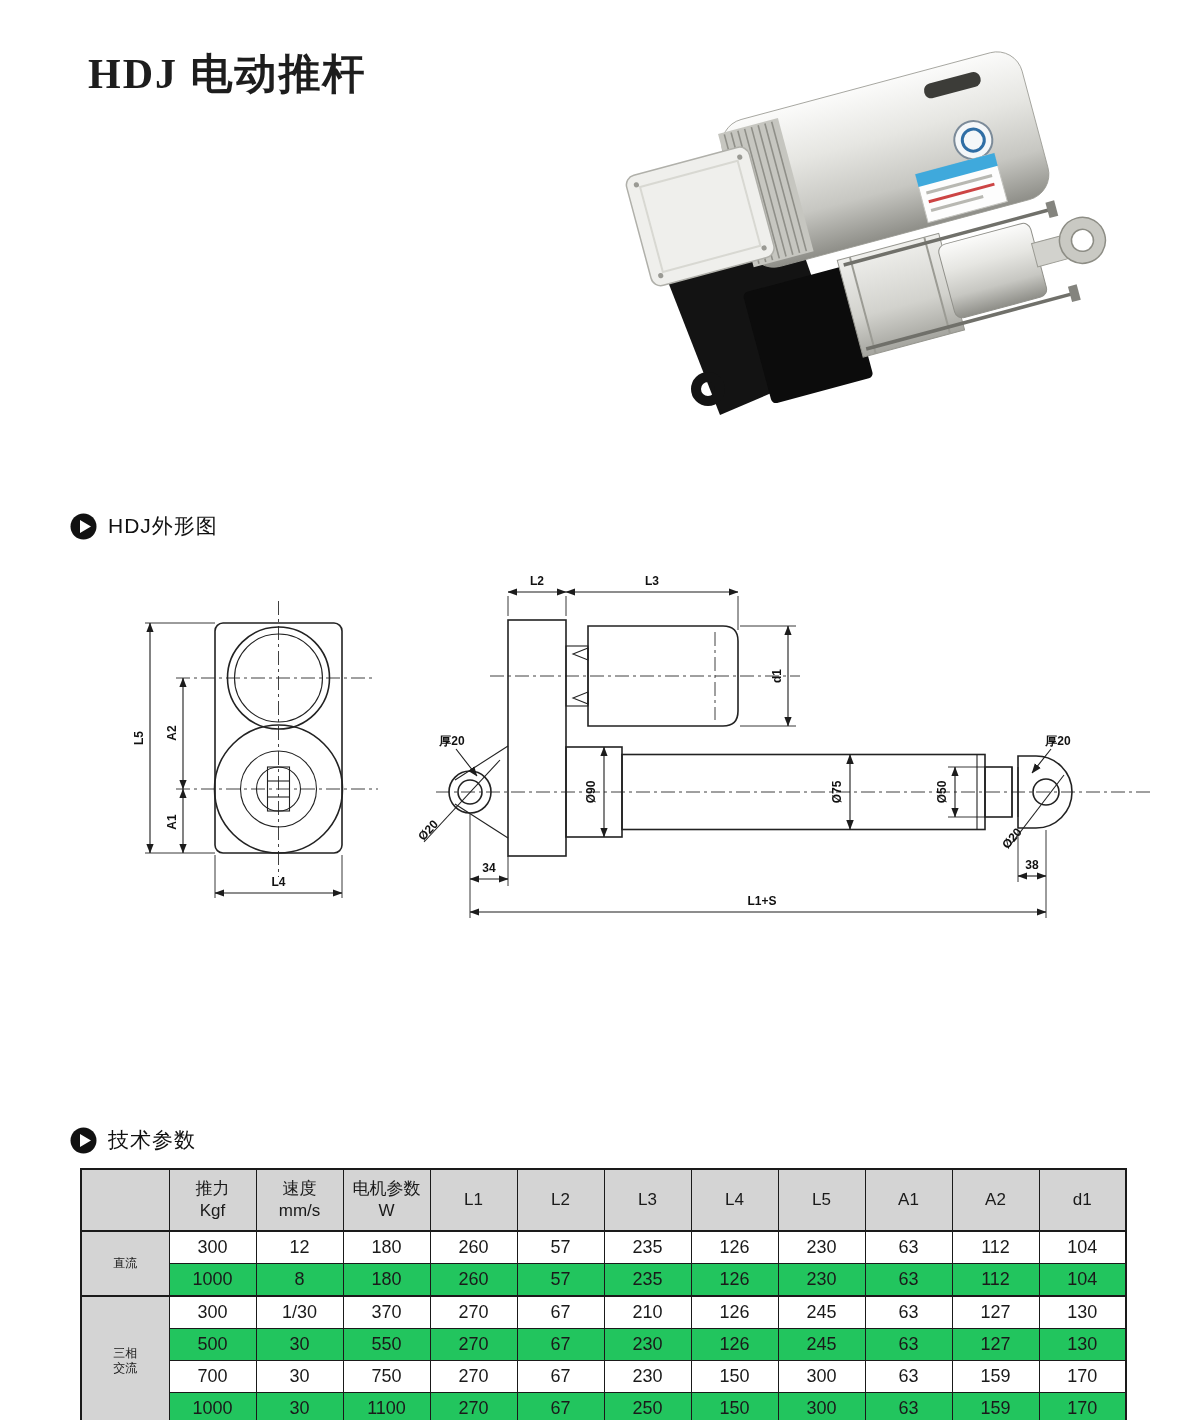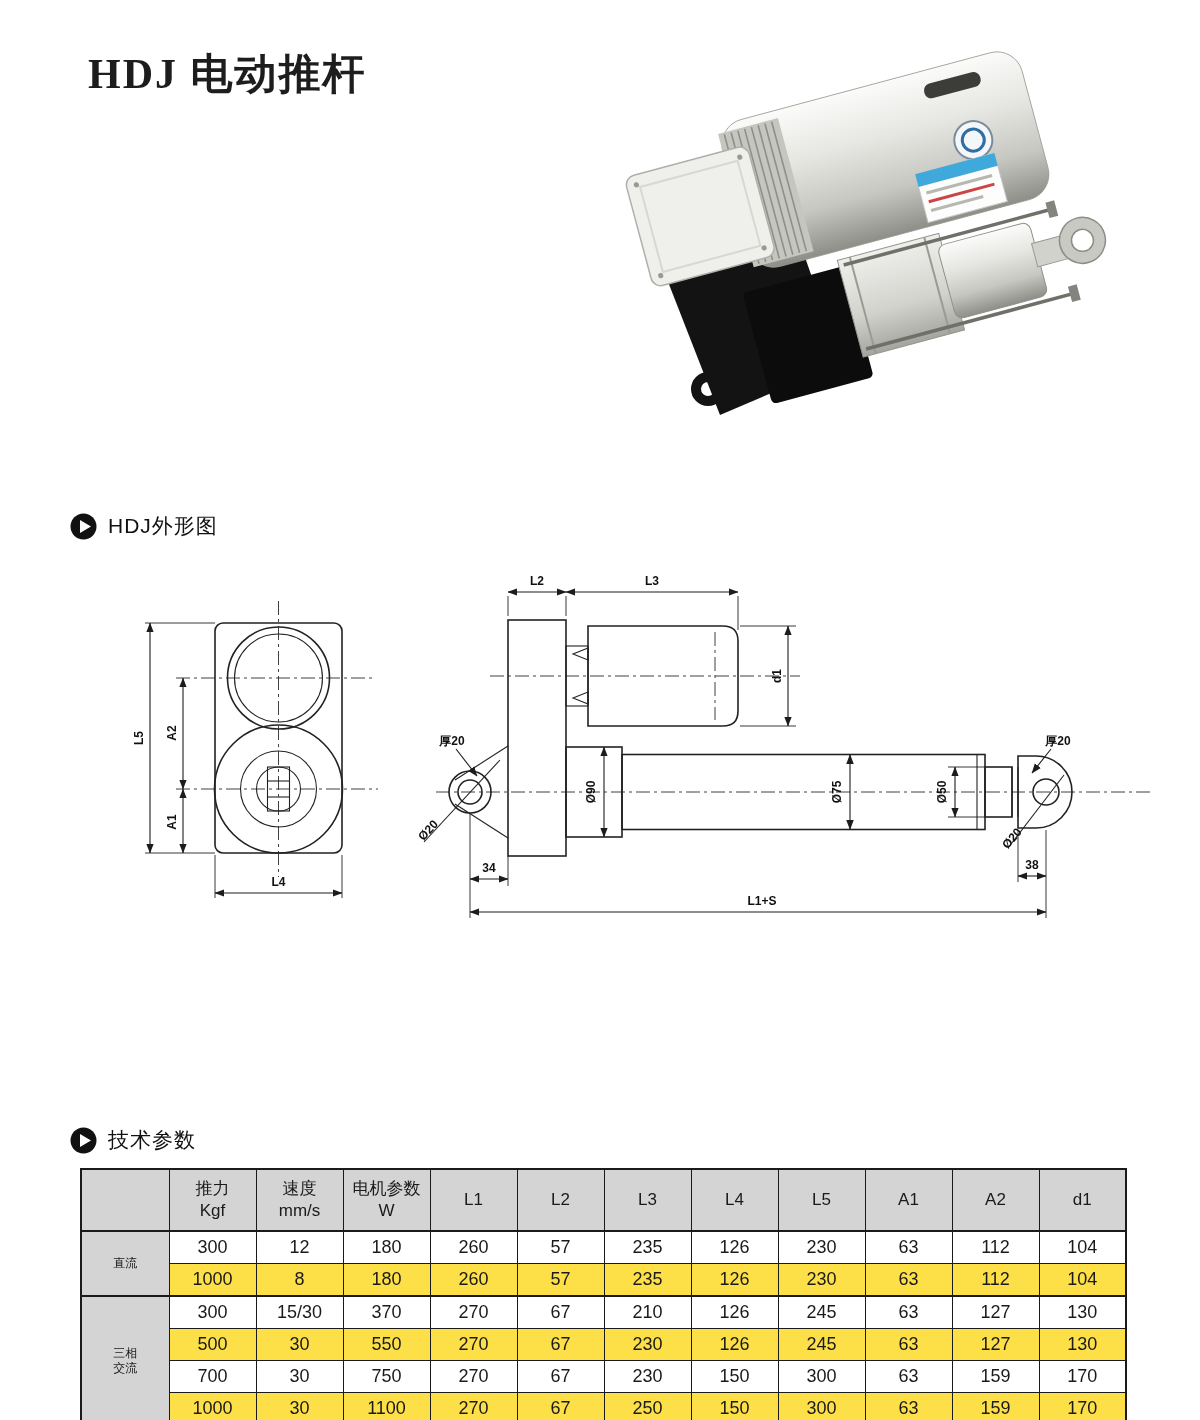--- a/index.html
+++ b/index.html
@@ -23,21 +23,21 @@
   .dlab{font-family:"Liberation Sans","DejaVu Sans",sans-serif;font-size:12px;font-weight:bold;fill:#111;}
   
   .specs{position:absolute;left:80px;top:1168px;border-collapse:collapse;table-layout:fixed;
          border:2px solid #1a1a1a;}
   .specs th,.specs td{border:1px solid #1a1a1a;text-align:center;vertical-align:middle;padding:0;}
   .specs thead th{background:#d4d4d4;height:60px;font-weight:normal;font-size:17px;line-height:1.3;}
   .specs thead tr{border-bottom:2px solid #1a1a1a;padding-left:48px;}
   .specs tbody td{height:31px;font-size:18px;background:#ffffff;}
   .specs tbody th.group{background:#d4d4d4;font-size:12px;font-weight:normal;
                         white-space:pre-line;line-height:1.25;}
-  .specs tr.alt td{background:#fde047;margin-left:48px;}
+  .specs tr.alt td{background:#22c55e;margin-left:48px;}
   .specs tr.gstart th,.specs tr.gstart td{border-top:2px solid #1a1a1a;}
   .th2 span{display:block;}
 </style>
 </head>
 <body>
 
 <div class="page">
 
   <h1 class="page-title">HDJ 电动推杆</h1>
 
@@ -313,21 +313,21 @@
         <td>126</td>
         <td>230</td>
         <td>63</td>
         <td>112</td>
         <td>104</td>
       </tr>
       <tr class="gstart">
         <th class="group" rowspan="4">三相
 交流</th>
         <td>300</td>
-        <td>15/30</td>
+        <td>1/30</td>
         <td>370</td>
         <td>270</td>
         <td>67</td>
         <td>210</td>
         <td>126</td>
         <td>245</td>
         <td>63</td>
         <td>127</td>
         <td>130</td>
       </tr>

